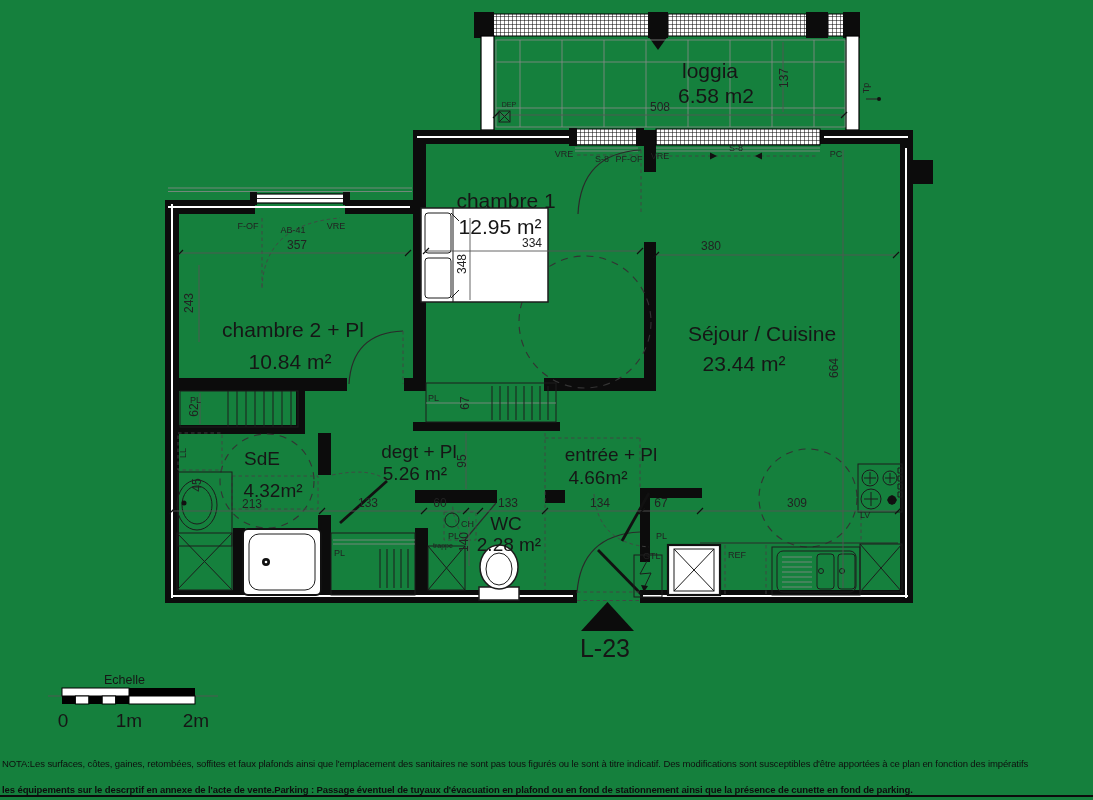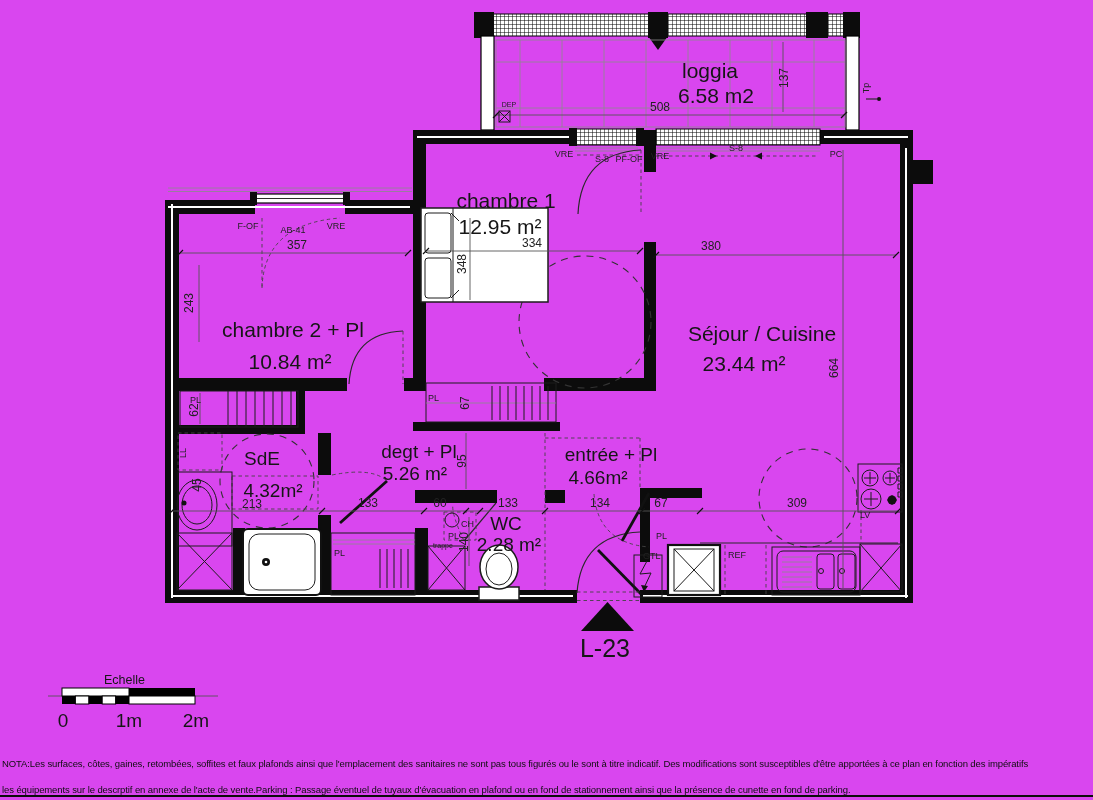--- a/index.html
+++ b/index.html
@@ -1,16 +1,16 @@
 <!DOCTYPE html>
 <html><head>
 <meta charset="utf-8">
 <style>
   html,body{margin:0;padding:0;background:#f7f7f7;}
-  .canvas{position:relative;width:1093px;height:800px;background:#d946ef;overflow:hidden;
+  .canvas{position:relative;width:1093px;height:800px;background:#15803d;overflow:hidden;
           font-family:"Liberation Sans",sans-serif;}
   svg{position:absolute;left:0;top:0;}
   svg text{font-family:"Liberation Sans",sans-serif;fill:#161616;}
   .rn{font-size:21px;} .rn2{font-size:19px;}
   .dim{font-size:12px;fill:#222;} .tag{font-size:9px;fill:#222;} .tiny{font-size:7px;fill:#222;}
   .lot{font-size:25px;} .scl{font-size:19px;} .sclt{font-size:12.5px;}
   .w{fill:#0c0c0c;stroke:none;}
   .thin{stroke:#2a2a2a;stroke-width:1.2;fill:none;}
   .hair{stroke:#555;stroke-width:.9;fill:none;}
   .gray{stroke:#8a8a8a;stroke-width:.8;fill:none;}
@@ -346,15 +346,15 @@
     <rect x="115.6" y="696" width="13.4" height="8" fill="#000"></rect>
     <rect x="129" y="688" width="66" height="8" fill="#000"></rect>
     <rect x="129" y="696" width="66" height="8" fill="#fff" stroke="#000" stroke-width="1"></rect>
     <text class="scl" x="63" y="727" text-anchor="middle">0</text>
     <text class="scl" x="129" y="727" text-anchor="middle">1m</text>
     <text class="scl" x="196" y="727" text-anchor="middle">2m</text>
   </g>
 </svg>
 
   <div class="nota" style="top:758px;">NOTA:Les surfaces, côtes, gaines, retombées, soffites et faux plafonds ainsi que l'emplacement des sanitaires ne sont pas tous figurés ou le sont à titre indicatif. Des modifications sont susceptibles d'être apportées à ce plan en fonction des impératifs</div>
-  <div class="nota" style="top:784px;">les équipements sur le descrptif en annexe de l'acte de vente.Parking : Passage éventuel de tuyaux d'évacuation en plafond ou en fond de stationnement ainsi que la présence de cunette en fond de parking.</div>
+  <div class="nota" style="top:784px;font-weight:bold;">les équipements sur le descrptif en annexe de l'acte de vente.Parking : Passage éventuel de tuyaux d'évacuation en plafond ou en fond de stationnement ainsi que la présence de cunette en fond de parking.</div>
   <div class="rule"></div>
 </div>
 
 </body></html>

